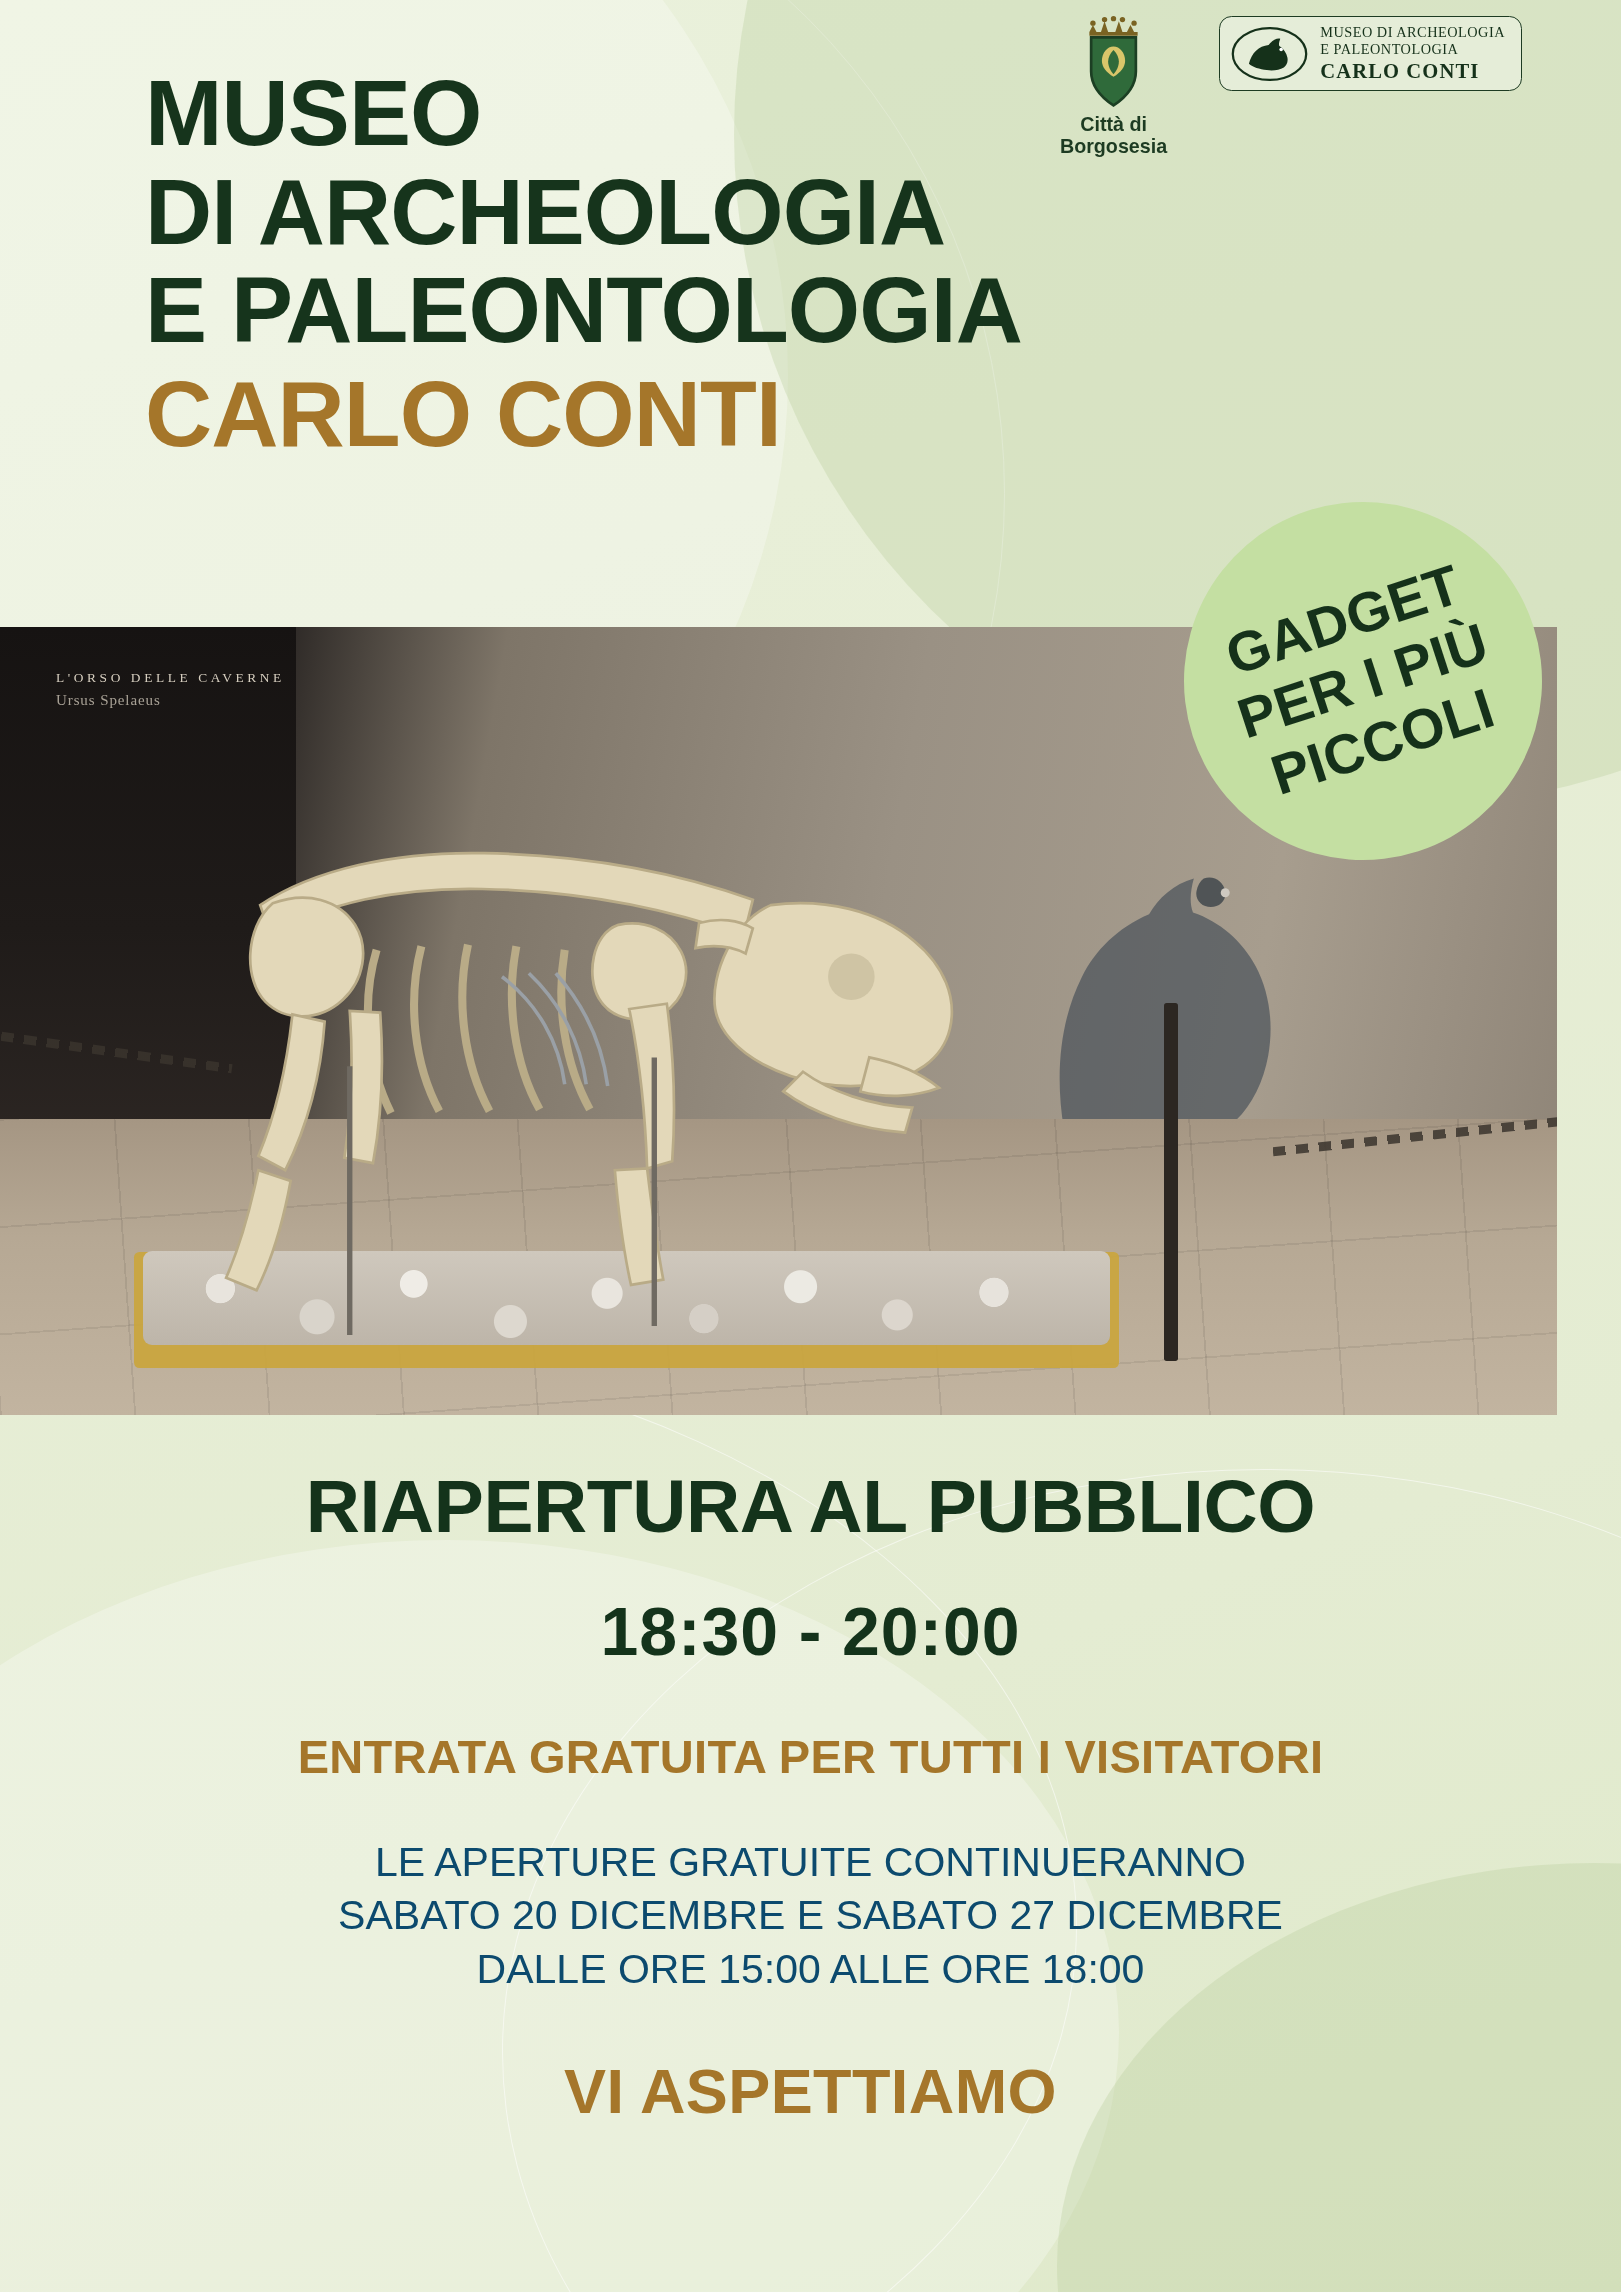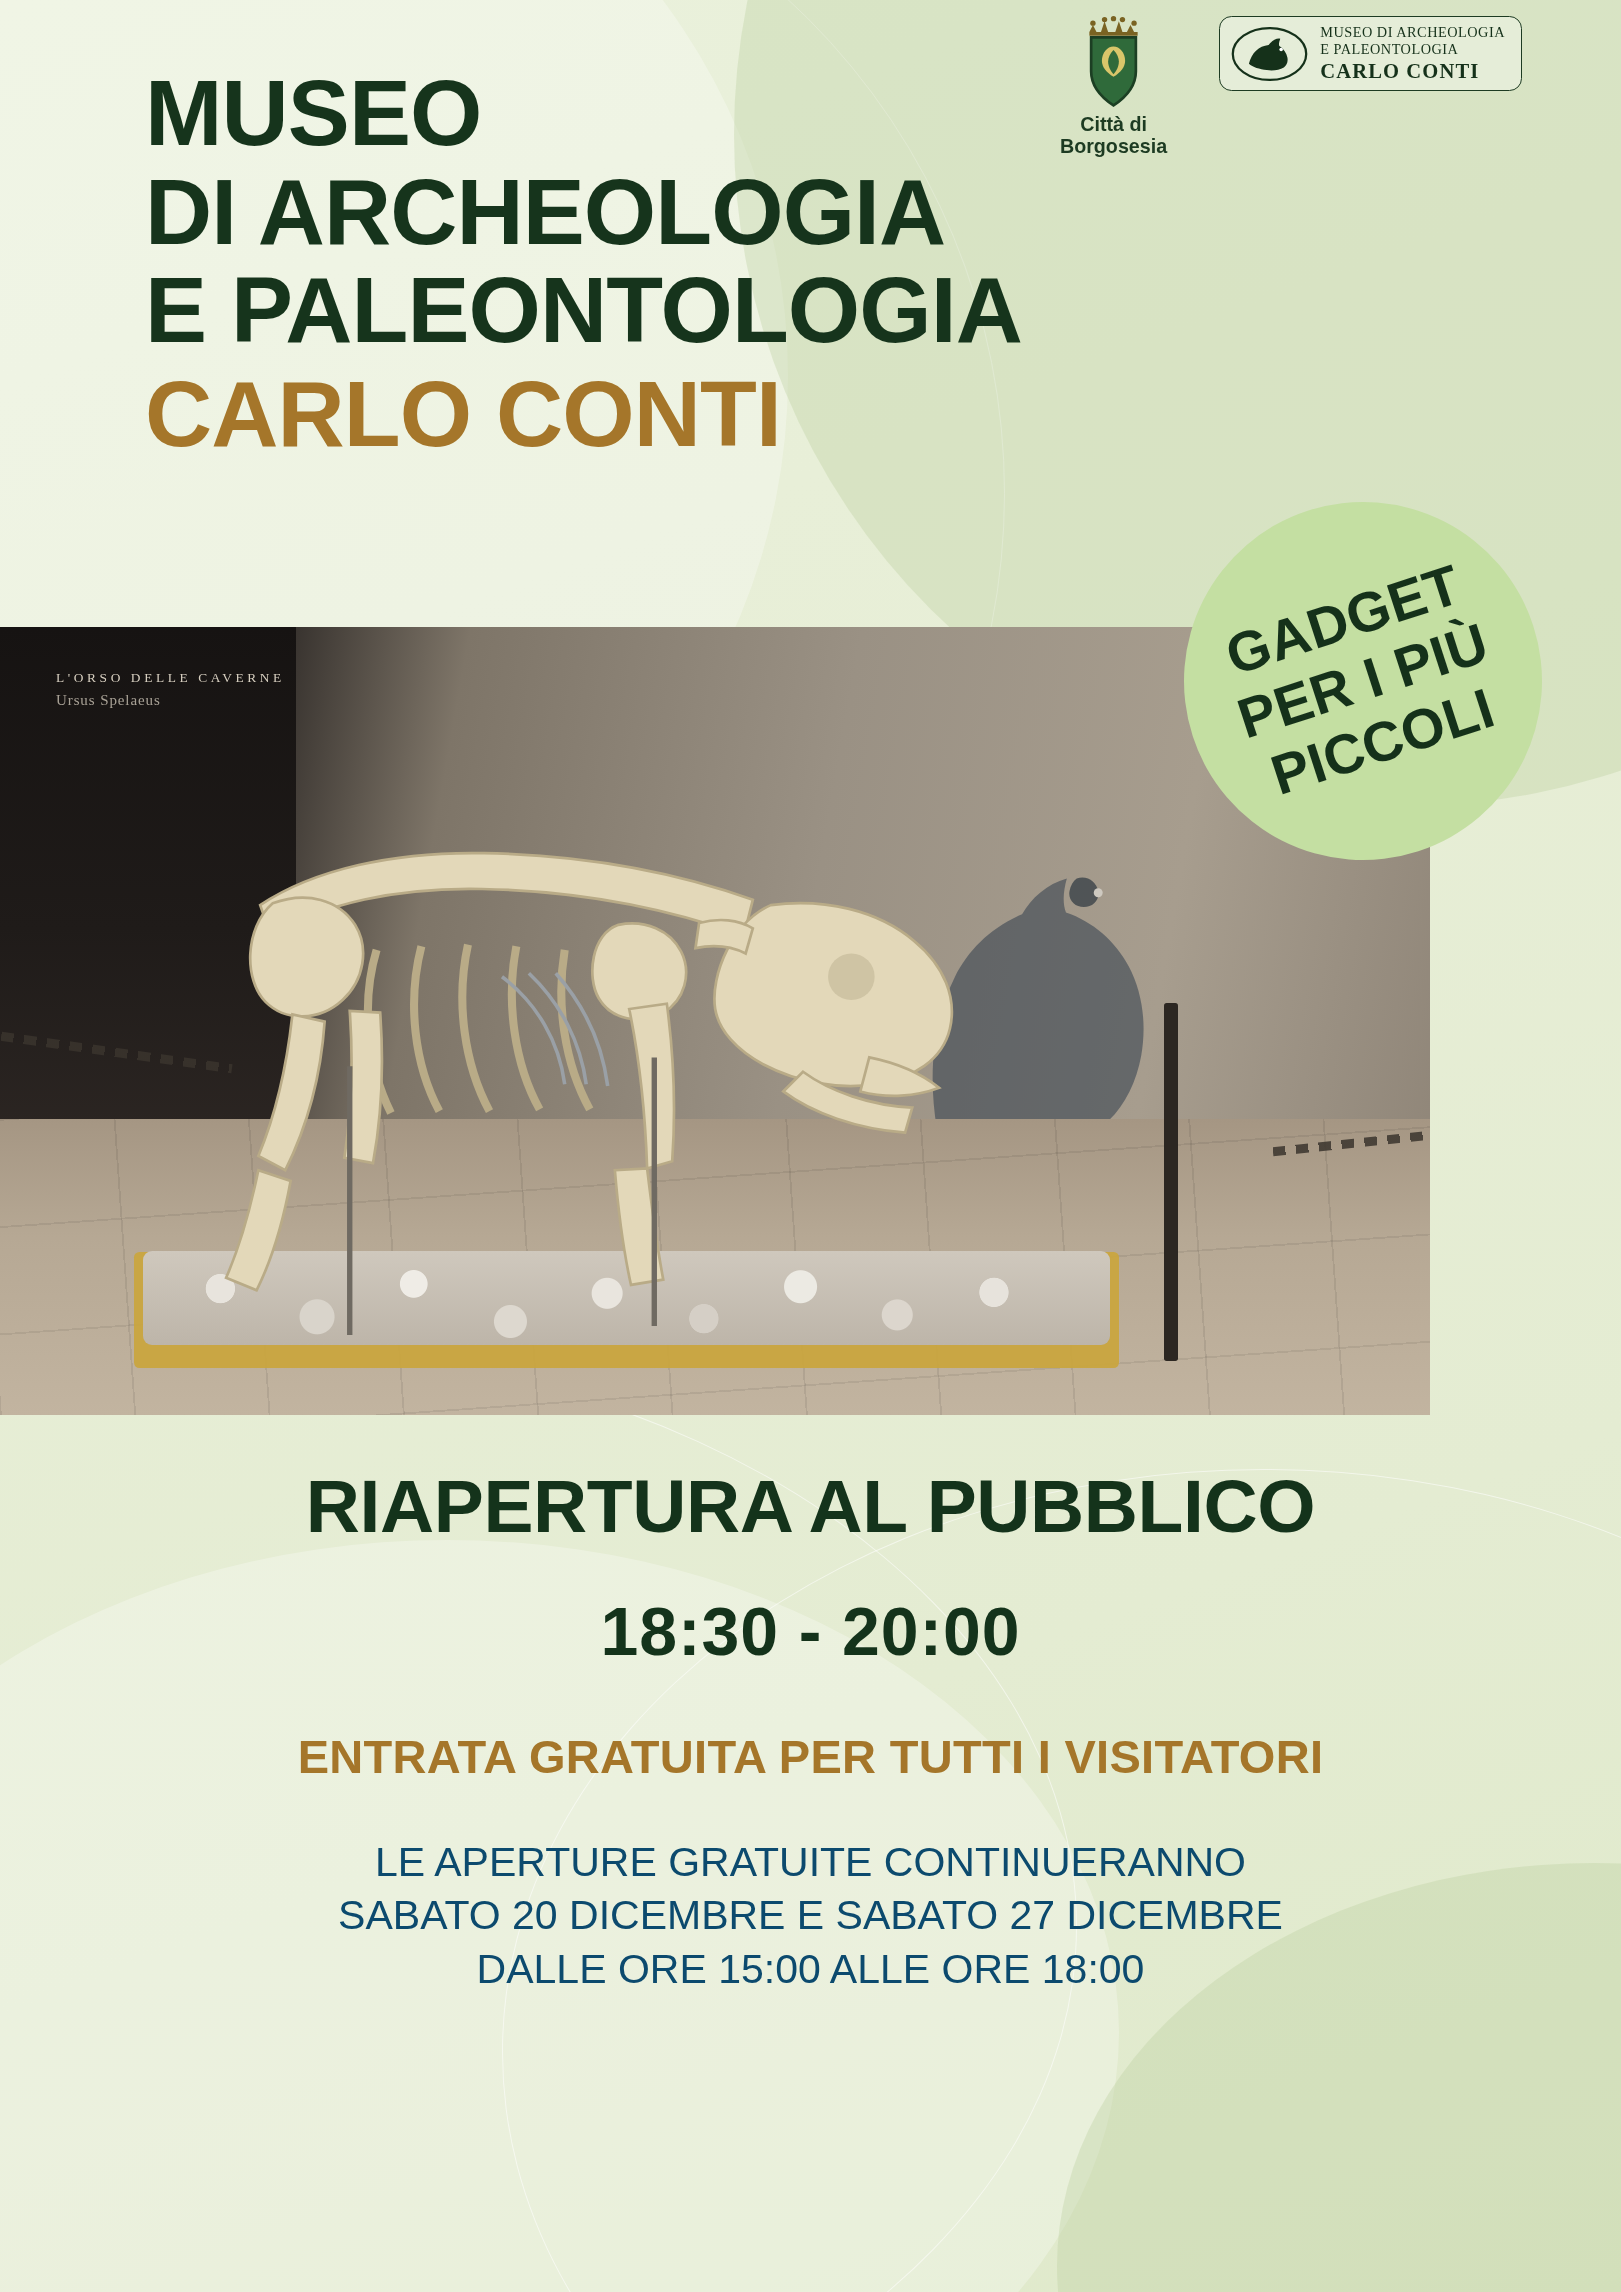--- a/index.html
+++ b/index.html
@@ -156,21 +156,21 @@
     text-transform: uppercase;
     text-align: center;
     letter-spacing: 0.4px;
   }
 
   
   .photo {
     position: absolute;
     left: 0;
     top: 627px;
-    width: 1430px;
+    width: 1557px;
     height: 788px;
     overflow: hidden;
     background: #15803d;
     z-index: 3;
   }
   .photo .wall {
     position: absolute;
     inset: 0;
     background: linear-gradient(100deg, #1d1a18 0%, #272321 16%, #7e7568 30%, #9a9184 55%, #a79d8e 78%, #8d8376 100%);
   }
@@ -451,16 +451,17 @@
 
   <div class="lower">
     <div class="reopen">RIAPERTURA AL PUBBLICO</div>
     <div class="time">18:30 - 20:00</div>
     <div class="free">ENTRATA GRATUITA PER TUTTI I VISITATORI</div>
     <div class="notes">
       <div>LE APERTURE GRATUITE CONTINUERANNO</div>
       <div>SABATO 20 DICEMBRE E SABATO 27 DICEMBRE</div>
       <div>DALLE ORE 15:00 ALLE ORE 18:00</div>
     </div>
+    <div class="closing">VI ASPETTIAMO</div>
   </div>
 
 </div>
 
 
 </body></html>

